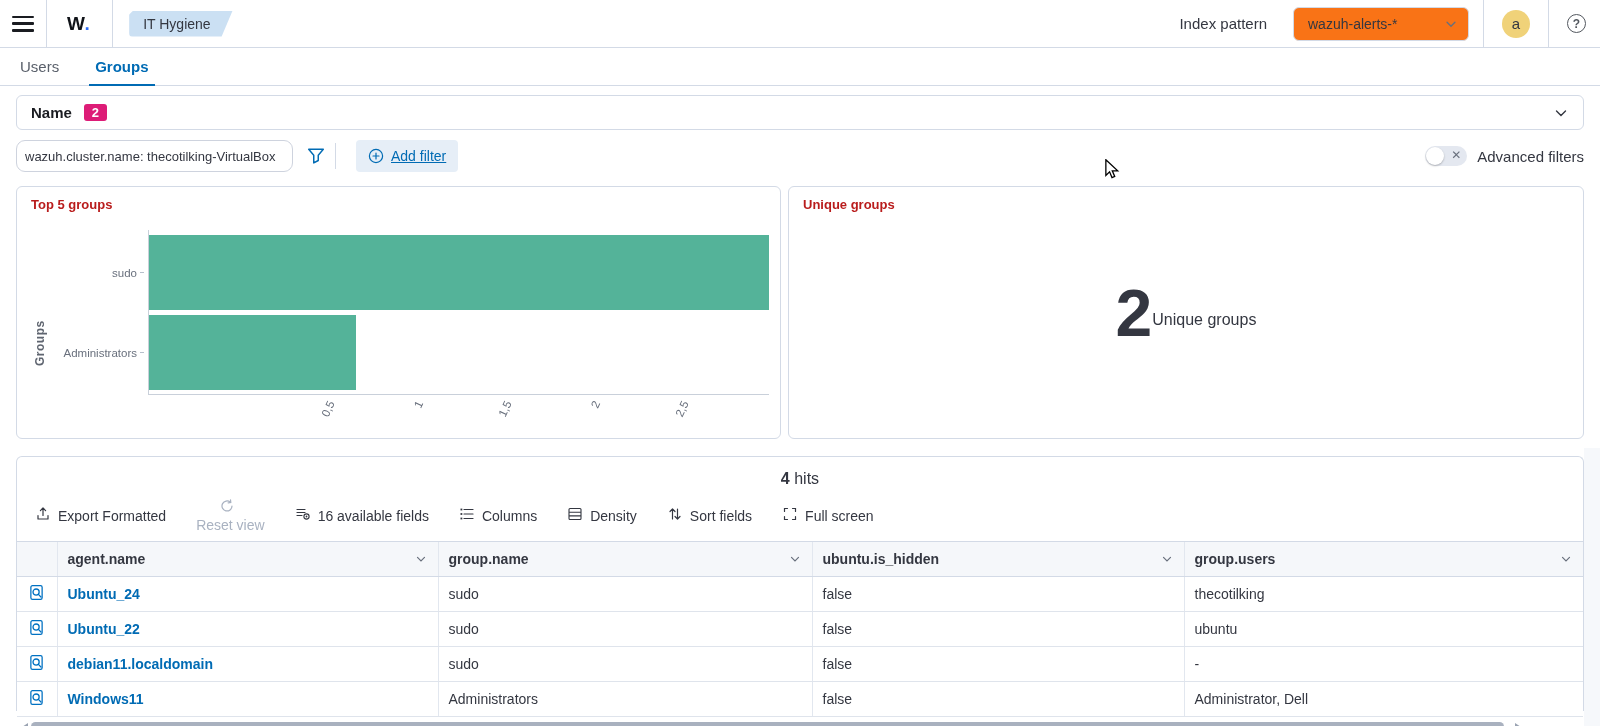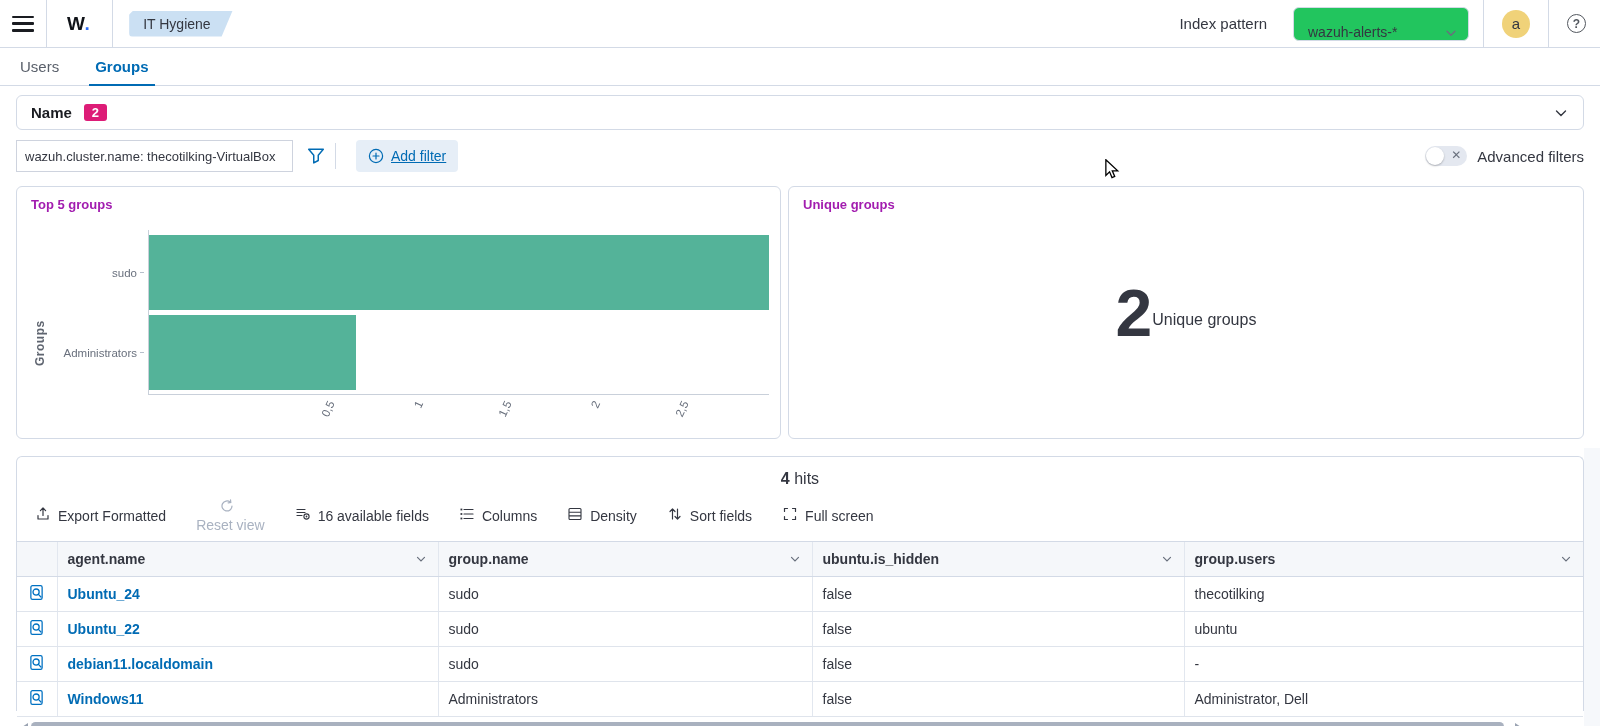--- a/index.html
+++ b/index.html
@@ -11,54 +11,54 @@
   
   .topbar { height:48px; display:flex; align-items:center; border-bottom:1px solid #d3dae6; padding:0 14px 0 12px; background:#fff; }
   .hamburger { width:22px; height:16px; display:flex; flex-direction:column; justify-content:space-between; cursor:pointer; margin-right:12px; }
   .hamburger span { display:block; height:2.6px; background:#1a1c21; border-radius:1px; }
   .vdiv { width:1px; align-self:stretch; background:#d3dae6; }
   .logo { font-weight:800; font-size:19px; color:#101318; padding:0 22px 0 20px; letter-spacing:.5px; }
   .logo .dot { color:#2f6df6; }
   .crumb { margin-left:16px; background:#cbe0f3; color:#343741; font-size:14px; padding:5px 22px 5px 14px; clip-path:polygon(4px 0, 100% 0, calc(100% - 11px) 100%, 0 100%, 0 4px); border-radius:4px 0 0 4px; }
   .topbar-right { margin-left:auto; display:flex; align-items:center; }
   .idx-label { font-size:15px; color:#343741; margin-right:26px; }
-  .idx-select { width:176px; height:34px; border:1px solid #d3dae6; border-radius:6px; background:#22c55e; display:flex; align-items:flex-end; padding:0 10px 0 14px; font-size:14px; cursor:pointer; }
+  .idx-select { width:176px; height:34px; border:1px solid #d3dae6; border-radius:6px; background:#f97316; display:flex; align-items:center; padding:0 10px 0 14px; font-size:14px; cursor:pointer; }
   .idx-select .chev { margin-left:auto; }
   .avatar { width:28px; height:28px; border-radius:50%; background:#f0d279; color:#343741; font-size:15px; font-weight:500; display:flex; align-items:center; justify-content:center; margin:0 18px; cursor:pointer; }
   .help { width:19px; height:19px; border-radius:50%; border:1.4px solid #53585f; color:#53585f; font-size:12px; font-weight:700; display:flex; align-items:center; justify-content:center; margin-left:18px; cursor:pointer; }
   
   .tabs { height:38px; border-bottom:1px solid #d3dae6; display:flex; align-items:stretch; padding-left:20px; background:#fff; }
   .tab { display:flex; align-items:center; font-size:15px; color:#5a606b; margin-right:36px; cursor:pointer; position:relative; }
   .tab.active { color:#006bb4; font-weight:700; }
   .tab.active:after { content:""; position:absolute; left:-6px; right:-6px; bottom:-1px; height:2px; background:#006bb4; }
   
   .filters { padding:9px 16px 0 16px; }
   .acc-row { display:flex; gap:16px; }
   .accordion { flex:1; height:35px; border:1px solid #d3dae6; border-radius:6px; background:#fff; display:flex; align-items:center; padding:0 14px; cursor:pointer; }
   .accordion .acc-label { font-weight:700; font-size:15px; color:#1a1c21; }
   .badge-pink { background:#dd1c77; color:#fff; font-weight:700; font-size:13px; border-radius:3px; padding:1px 8px; margin-left:12px; }
   .badge-gray { background:#e0e5ee; color:#343741; font-weight:700; font-size:13px; border-radius:3px; padding:1px 8px; margin-left:12px; }
   .accordion .chev { margin-left:auto; }
   .filterbar { display:flex; align-items:center; margin-top:10px; height:32px; }
-  .search-input { width:277px; height:32px; border:1px solid #ced3de; border-radius:0; padding:0 8px; font-size:13px; color:#343741; font-family:inherit; background:#fff; }
+  .search-input { width:277px; height:32px; border:1px solid #ced3de; border-radius:9px; padding:0 8px; font-size:13px; color:#343741; font-family:inherit; background:#fff; }
   .funnel { margin:0 10px 0 14px; display:flex; cursor:pointer; }
   .fb-div { width:1px; height:26px; background:#d3dae6; margin-right:12px; }
   .pill { height:32px; border:1px solid #d3dae6; border-radius:4px; background:#fff; display:flex; align-items:center; padding:0 9px; font-size:13.5px; color:#343741; cursor:pointer; }
   .pill .x { color:#69707d; font-size:15px; margin-left:8px; cursor:pointer; }
   .add-filter { height:32px; margin-left:8px; border:none; background:#e6eef7; border-radius:4px; display:flex; align-items:center; padding:0 12px; color:#006bb4; font-size:14px; cursor:pointer; font-family:inherit; }
   .add-filter .lbl { text-decoration:underline; margin-left:7px;text-align:center; }
   .adv { margin-left:auto; display:flex; align-items:center; }
   .switch { width:42px; height:20px; border-radius:10px; background:#e4e8f0; position:relative; cursor:pointer; margin-right:10px; }
   .switch .thumb { position:absolute; left:1px; top:1px; width:18px; height:18px; border-radius:50%; background:#fff; box-shadow:0 1px 2px rgba(0,0,0,.25); }
   .switch .off-x { position:absolute; right:6px; top:1.5px; font-size:12px; color:#69707d; }
   .adv-label { font-size:15px; color:#343741; }
   
   .panels { display:flex; gap:7px; margin:14px 16px 0 16px; height:253px; }
   .panel { border:1px solid #d3dae6; border-radius:6px; background:#fff; position:relative; }
-  .panel-title { font-weight:700; font-size:13px; color:#a21caf; position:absolute; top:10px; left:14px; }
+  .panel-title { font-weight:700; font-size:13px; color:#b91c1c; position:absolute; top:10px; left:14px; }
   .chart-panel { width:765px; }
   .metric-panel { flex:1; display:flex; flex-direction:row; align-items:center; justify-content:center; }
   .metric-value { font-size:66px; font-weight:700; color:#343741; line-height:1; }
   .metric-label { font-size:16px; color:#343741; margin-top:14px; }
   
   .chart-area { position:absolute; left:14px; right:11px; top:43px; bottom:0; }
   .ylab { position:absolute; left:2px; top:76px; transform:rotate(-90deg); transform-origin:left top; font-size:12px; font-weight:700; color:#5f6570; letter-spacing:.5px; white-space:nowrap; transform:rotate(-90deg) translate(-60px,0); }
   .plot-wrap { position:absolute; left:28px; right:0; top:0; bottom:0; display:flex; }
   .cat-col { width:89px; display:flex; flex-direction:column; padding-top:5px; }
   .cat { height:75px; margin-bottom:5px; display:flex; align-items:center; justify-content:flex-end; font-size:11.5px; color:#69707d; padding-right:4px; white-space:nowrap; }

